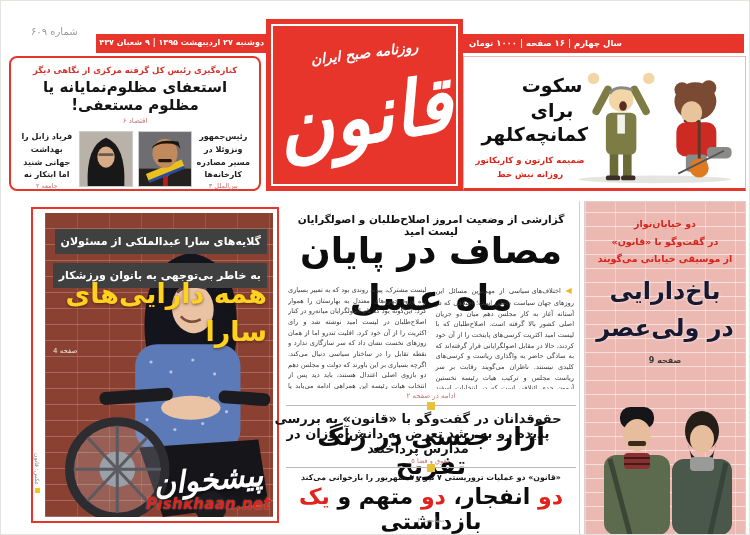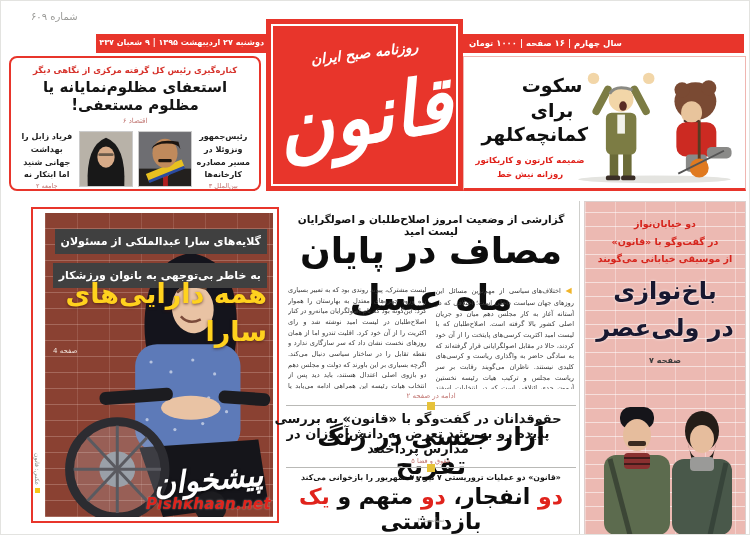--- a/index.html
+++ b/index.html
@@ -1,20 +1,20 @@
 <!DOCTYPE html>
 <html lang="fa"><head>
 <meta charset="utf-8">
 <style>
   html,body{margin:0;padding:0;background:#f4f4f2;}
   #page{position:relative;width:750px;height:535px;background:#fff;margin:0 auto;
         font-family:"DejaVu Sans",sans-serif;overflow:hidden;border:1px solid #e3e3e0;box-sizing:border-box;}
   .rtl{direction:rtl;}
   
-  .issue-no{position:absolute;top:10px;left:30px;font-size:10px;color:#9b9b98;direction:rtl;}
+  .issue-no{position:absolute;top:25px;left:30px;font-size:10px;color:#9b9b98;direction:rtl;}
   .red-bar{position:absolute;top:33px;left:95px;right:5px;height:19px;background:#e8352b;z-index:1;}
   .date-text{position:absolute;top:37px;left:98px;width:165px;color:#fff;font-size:8px;direction:rtl;
              text-align:center;white-space:nowrap;overflow:hidden;z-index:2;font-weight:bold;}
   .info-text{position:absolute;top:37px;left:468px;color:#fff;font-size:8.5px;direction:rtl;
              white-space:nowrap;z-index:2;font-weight:bold;}
   
   .masthead{position:absolute;top:18px;left:265px;width:197px;height:172px;background:#e8352b;z-index:5;}
   .masthead-frame{position:absolute;inset:5px;border:2px solid #fff;}
   .tagline{position:absolute;top:26px;left:0;right:0;text-align:center;color:#fff;font-size:14px;
            font-weight:bold;font-style:italic;transform:rotate(-7deg);direction:rtl;}
@@ -288,24 +288,24 @@
   <div class="s3-ref">سیاست ۲</div>
 
   <div class="v-line"></div>
   <div class="music-box">
     <div class="music-kicker">
       <div>دو خیابان‌نواز</div>
       <div>در گفت‌وگو با «قانون»</div>
       <div>از موسیقی خیابانی می‌گویند</div>
     </div>
     <div class="music-headline">
-      <div>باخ‌نوازی</div>
+      <div>باخ‌دارایی</div>
       <div>در ولی‌عصر</div>
     </div>
-    <div class="music-ref">صفحه ۷</div>
+    <div class="music-ref">صفحه 9</div>
     <div class="musicians">
       <svg viewBox="0 0 162 140" width="100%" height="100%" preserveAspectRatio="xMidYMax slice">
 
         <rect x="36" y="12" width="34" height="22" rx="10" fill="#15151a"></rect>
         <ellipse cx="53" cy="40" rx="14" ry="16" fill="#e6bd9d"></ellipse>
         <rect x="44" y="46" width="18" height="5" rx="2" fill="#3a2a20"></rect>
         <rect x="20" y="60" width="66" height="80" rx="12" fill="#5c6b4e"></rect>
         <rect x="40" y="58" width="26" height="16" rx="4" fill="#8a3030"></rect>
         <line x1="40" y1="63" x2="66" y2="63" stroke="#2a1414" stroke-width="1.5"></line>
         <line x1="40" y1="69" x2="66" y2="69" stroke="#2a1414" stroke-width="1.5"></line>

